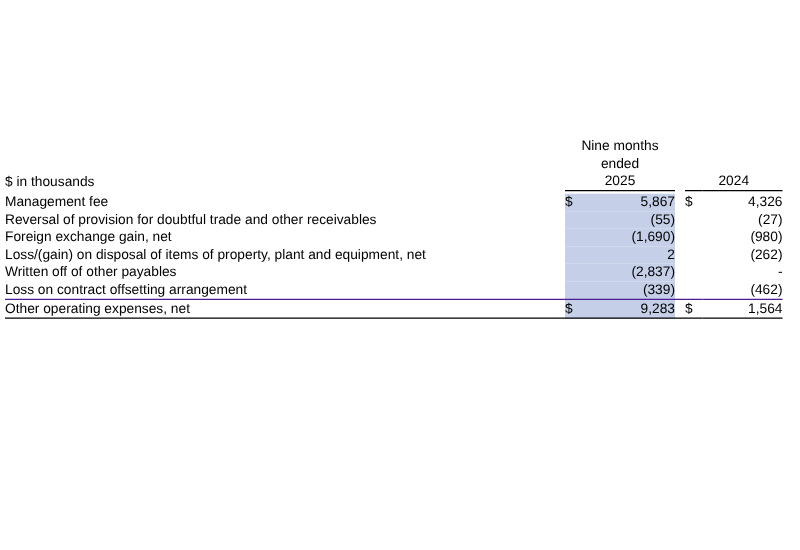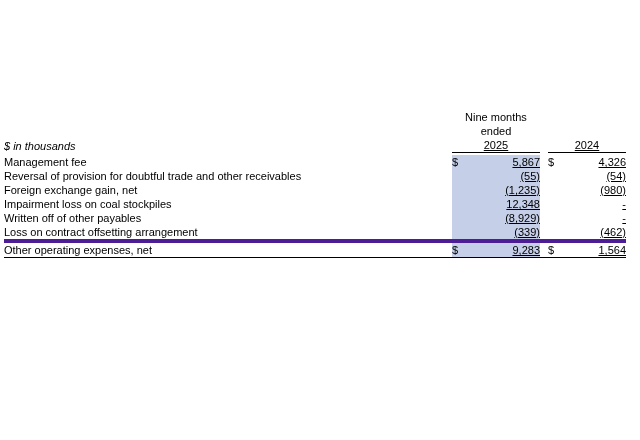--- a/index.html
+++ b/index.html
@@ -47,39 +47,37 @@
     font-weight: bold;
     font-size: 11px;
     line-height: 13px;
     padding-bottom: 1px;
   }
   .hdr-year {
     text-align: center;
     font-weight: bold;
     font-size: 11px;
     line-height: 15px;
-    text-decoration: underline;
   }
   .rule-bot { border-bottom: 1px solid #000; }
 
   .units {
-    font-style: italic;
     font-size: 11px;
     line-height: 15px;
     padding-bottom: 1px;
   }
 
   .label { text-align: left; padding-left: 2px; white-space: nowrap; }
   .cur   { text-align: left; }
-  .num   { text-align: right; padding-right: 4px; white-space: nowrap; text-decoration: underline; }
+  .num   { text-align: right; padding-right: 4px; white-space: nowrap; }
 
   .hl { background: #c5cfe8; }
 
   .row-total td {
-    border-top: 4px solid #4c1d95;
+    border-top: 1px solid #4c1d95;
     border-bottom: 1px solid #000;
     font-weight: bold;
   }
   .row-last-item td { padding-bottom: 1px; }
 
   .b { font-weight: bold; }
 
   .spacer-row td { height: 2px; line-height: 2px; font-size: 0; }
 </style>
 </head>
@@ -130,47 +128,47 @@
       <td class="cur">$</td>
       <td class="num">4,326</td>
     </tr>
 
     <tr class="row-item">
       <td class="label">Reversal of provision for doubtful trade and other receivables</td>
       <td class="cur hl"></td>
       <td class="num hl b">(55)</td>
       <td></td>
       <td class="cur"></td>
-      <td class="num">(54)</td>
+      <td class="num">(27)</td>
     </tr>
 
     <tr class="row-item">
       <td class="label">Foreign exchange gain, net</td>
       <td class="cur hl"></td>
-      <td class="num hl b">(1,235)</td>
+      <td class="num hl b">(1,690)</td>
       <td></td>
       <td class="cur"></td>
       <td class="num">(980)</td>
     </tr>
 
+    <tr class="row-item">
+      <td class="label">Loss/(gain) on disposal of items of property, plant and equipment, net</td>
+      <td class="cur hl"></td>
+      <td class="num hl b">2</td>
+      <td></td>
+      <td class="cur"></td>
+      <td class="num">(262)</td>
+    </tr>
 
 
-    <tr class="row-item">
-      <td class="label">Impairment loss on coal stockpiles</td>
-      <td class="cur hl"></td>
-      <td class="num hl b">12,348</td>
-      <td></td>
-      <td class="cur"></td>
-      <td class="num">-</td>
-    </tr>
 
     <tr class="row-item">
       <td class="label">Written off of other payables</td>
       <td class="cur hl"></td>
-      <td class="num hl b">(8,929)</td>
+      <td class="num hl b">(2,837)</td>
       <td></td>
       <td class="cur"></td>
       <td class="num">-</td>
     </tr>
 
     <tr class="row-item row-last-item">
       <td class="label">Loss on contract offsetting arrangement</td>
       <td class="cur hl"></td>
       <td class="num hl b">(339)</td>
       <td></td>

